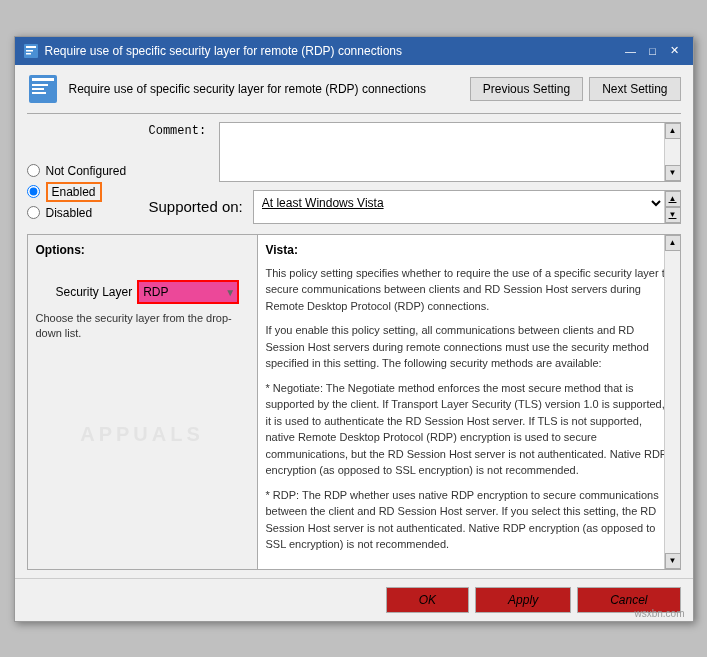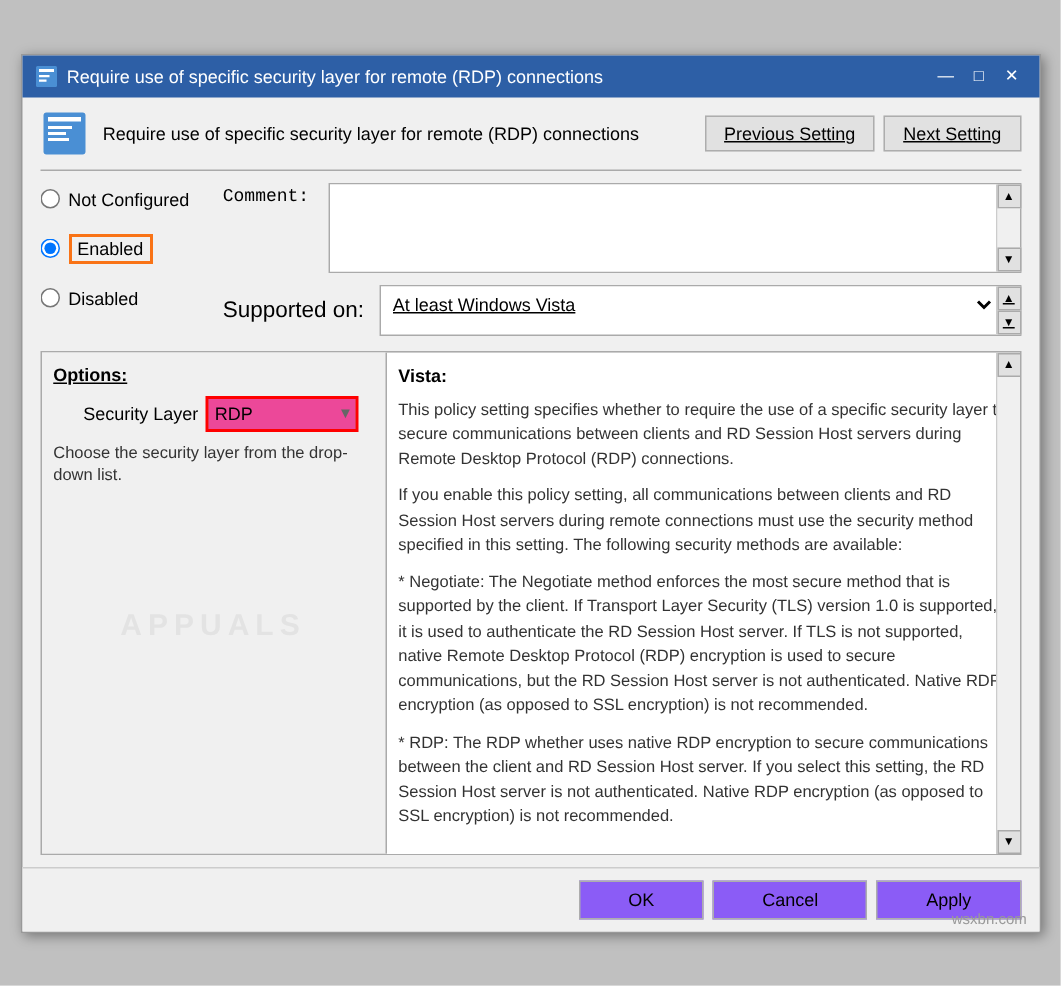--- a/index.html
+++ b/index.html
@@ -77,35 +77,35 @@
       height: 32px;
       flex-shrink: 0;
     }
     .header-title {
       flex: 1;
       font-size: 12px;
     }
     .header-buttons {
       display: flex;
       gap: 6px;
-      text-decoration: underline;
     }
     .btn {
       padding: 3px 12px;
       background: #e1e1e1;
       border: 1px solid #adadad;
       font-size: 12px;
       cursor: pointer;
       height: 24px;
     }
     .radio-section {
       display: flex;
       flex-direction: column;
-      gap: 16px;
+      gap: 4px;
       padding: 4px 0;
+      justify-content: flex-end;
     }
     .radio-row {
       display: flex;
       align-items: center;
       gap: 6px;
     }
     .radio-input {
       width: 13px;
       height: 13px;
       cursor: pointer;
@@ -146,22 +146,21 @@
     .options-panel {
       width: 230px;
       flex-shrink: 0;
       border-right: 1px solid #aaa;
       padding: 8px;
       background: #f0f0f0;
     }
     .options-title {
       font-size: 12px;
       font-weight: 600;
-      margin-bottom: 8px;
-      text-decoration: underline;
+      margin-bottom: 24px;
     }
     .options-row {
       display: flex;
       align-items: center;
       gap: 6px;
       margin-bottom: 8px;
     }
     .options-label {
       font-size: 12px;
       min-width: 75px;
@@ -291,26 +290,27 @@
     .footer {
       display: flex;
       justify-content: flex-end;
       gap: 6px;
       padding: 8px 12px;
       border-top: 1px solid #ccc;
       background: #f0f0f0;
     }
     .footer-btn {
       padding: 4px 32px;
-      background: #8b5cf6;
+      background: #b91c1c;
       border: 1px solid #adadad;
       font-size: 12px;
       cursor: pointer;
       min-width: 60px;
       height: 26px;
+      font-style: italic;
     }
     .footer-watermark {
       position: absolute;
       bottom: 2px;
       right: 8px;
       font-size: 10px;
       color: #999;
     }
   </style>
 </head>
@@ -433,17 +433,17 @@
             <div class="scroll-track" style="flex:1; background:#f0f0f0;"></div>
             <div class="scroll-btn">▼</div>
           </div>
         </div>
       </div>
     </div>
   </div>
 
   <div class="footer" style="position:relative;">
     <button class="footer-btn">OK</button>
+    <button class="footer-btn">Apply</button>
     <button class="footer-btn">Cancel</button>
-    <button class="footer-btn">Apply</button>
     <span class="footer-watermark">wsxbn.com</span>
   </div>
 </div>
 
 </body></html>

